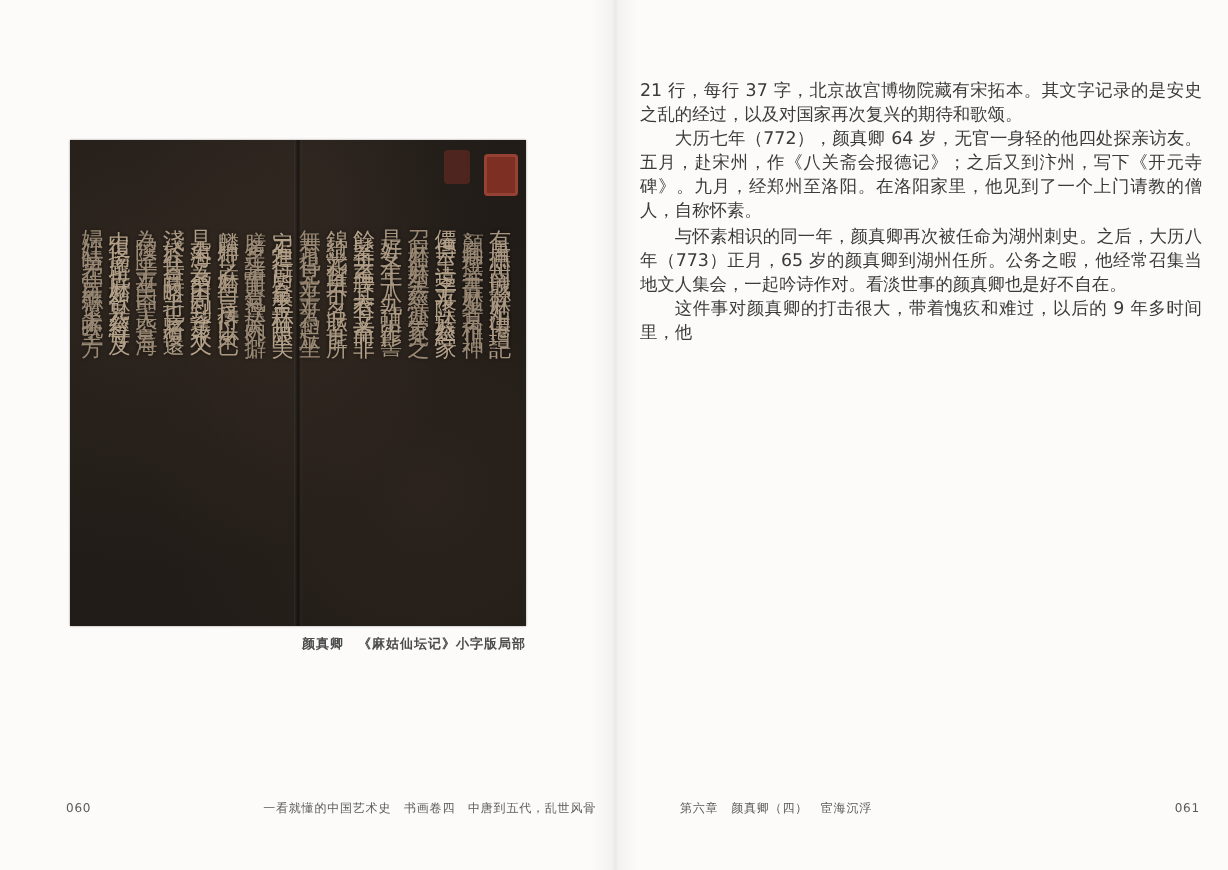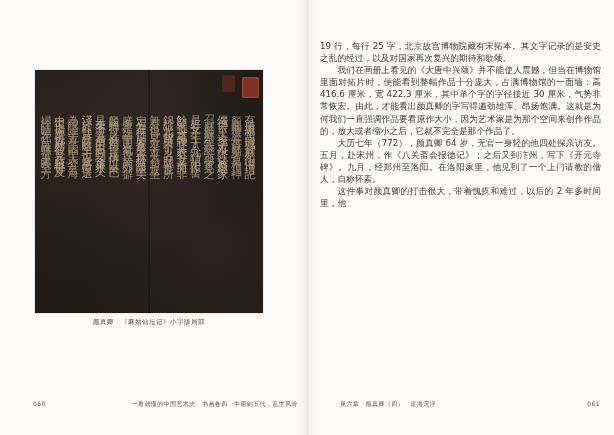--- a/index.html
+++ b/index.html
@@ -54,21 +54,21 @@
     color:var(--rubbing-ink, #b5a28a);
     text-shadow:0 0 2px rgba(0,0,0,0.6);
     overflow:hidden;
   }
   .rcol{ opacity:0.92; }
   .rcol:nth-child(2n){ opacity:0.8; }
   .rcol:nth-child(3n){ opacity:0.99; }
 
   .caption{
     position:absolute; left:35px; top:318px; width:228px;
-    text-align:center; font-size:6.5px; color:#4c4c4c; letter-spacing:0.5px;
+    text-align:right; font-size:6.5px; color:#4c4c4c; letter-spacing:0.5px;font-weight:bold;
   }
 
   .footer-left{
     position:absolute; left:33px; top:400px; width:265px;
     display:flex; justify-content:space-between; align-items:baseline;
     font-size:6px; color:#5a5a5a; letter-spacing:0.4px;
   }
 
   
   .body-text{
@@ -118,24 +118,24 @@
     </div>
     <div class="caption">颜真卿　《麻姑仙坛记》小字版局部</div>
     <div class="footer-left">
       <span>060</span>
       <span>一看就懂的中国艺术史　书画卷四　中唐到五代，乱世风骨</span>
     </div>
   </div>
 
   <div>
     <div class="body-text" id="body-text">
-        <p>19 行，每行 25 字，北京故宫博物院藏有宋拓本。其文字记录的是安史之乱的经过，以及对国家再次复兴的期待和歌颂。</p>
-        <p>我们在画册上看见的《大唐中兴颂》并不能使人震撼，但当在博物馆里面对拓片时，便能看到整幅作品十分庞大，占满博物馆的一面墙：高 416.6 厘米，宽 422.3 厘米，其中单个字的字径接近 30 厘米，气势非常恢宏。由此，才能看出颜真卿的字写得遒劲雄浑、昂扬饱满。这就是为何我们一直强调作品要看原作大小，因为艺术家是为那个空间来创作作品的，放大或者缩小之后，它就不完全是那个作品了。</p>
+        <p>21 行，每行 37 字，北京故宫博物院藏有宋拓本。其文字记录的是安史之乱的经过，以及对国家再次复兴的期待和歌颂。</p>
         <p>大历七年（772），颜真卿 64 岁，无官一身轻的他四处探亲访友。五月，赴宋州，作《八关斋会报德记》；之后又到汴州，写下《开元寺碑》。九月，经郑州至洛阳。在洛阳家里，他见到了一个上门请教的僧人，自称怀素。</p>
-        <p>这件事对颜真卿的打击很大，带着愧疚和难过，以后的 2 年多时间里，他</p>
+        <p>与怀素相识的同一年，颜真卿再次被任命为湖州刺史。之后，大历八年（773）正月，65 岁的颜真卿到湖州任所。公务之暇，他经常召集当地文人集会，一起吟诗作对。看淡世事的颜真卿也是好不自在。</p>
+        <p>这件事对颜真卿的打击很大，带着愧疚和难过，以后的 9 年多时间里，他</p>
       </div>
     <div class="footer-right">
       <span>第六章　颜真卿（四）　宦海沉浮</span>
       <span>061</span>
     </div>
   </div>
 
 </div>
 
 </body></html>

